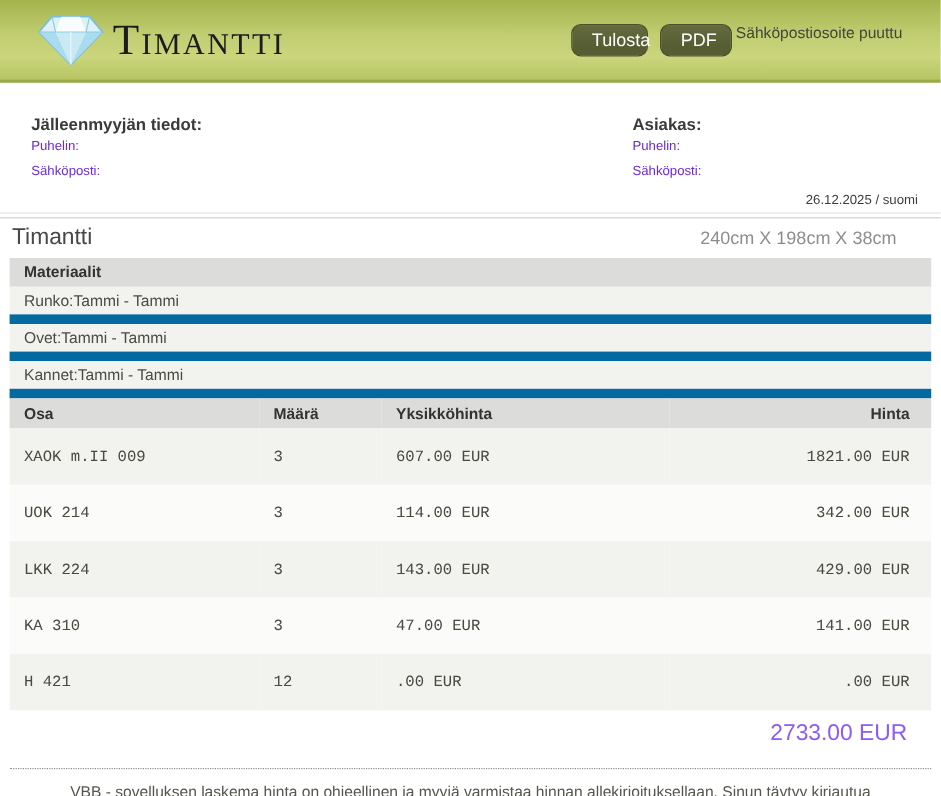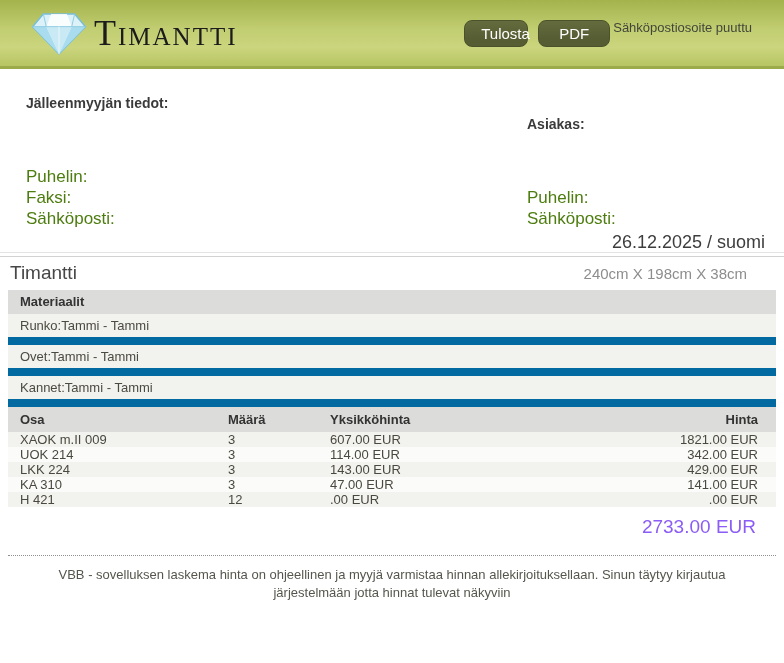--- a/index.html
+++ b/index.html
@@ -48,42 +48,42 @@
     border: 1px solid #4b522b;
     border-radius: 8px;
     color: #ffffff;
     font-family: "Liberation Sans", sans-serif;
     font-size: 15px;
     padding: 4px 16px;
     text-align: center;
     cursor: pointer;
   }
   .btn-print { width: 64px; margin-right: 10px; }
-  .btn-pdf   { width: 72px; }
+  .btn-pdf   { width: 60px; }
   .email-warning {
     font-size: 13px;
     color: #42463a;
     margin-left: 3px;
     position: relative;
     top: -6px;
     white-space: nowrap;
   }
 
   
   .info-section { padding-top: 26px; }
   .info-cols { display: flex; align-items: flex-end; }
   .col-left  { margin-left: 26px; width: 501px; }
   .info-heading { font-size: 14px; font-weight: bold; color: #3a3a3a; line-height: 17px; }
-  .fields { margin-top: 54px; font-size: 17px; color: #4d7c0f; }
+  .fields { font-size: 11px; color: #6d28d9; }
   .field-line { line-height: 21px; }
   .date-line {
     margin-top: 7px;
     text-align: right;
     padding-right: 19px;
-    font-size: 18px;
+    font-size: 11px;
     color: #3d3d3d;
     line-height: 13px;
   }
   .double-rule {
     margin-top: 3px;
     height: 3px;
     border-top: 1px solid #e3e3e3;
     border-bottom: 1px solid #d2d2d2;
   }
 
@@ -125,21 +125,21 @@
     font-size: 13px;
     color: #49493f;
   }
   table.parts th {
     background: var(--c-bar, #dcdcda);
     font-weight: bold;
     color: #333333;
     text-align: left;
     padding: 5px 12px;
   }
-  table.parts td { padding: 0 12px; }
+  table.parts td { padding: 16px 12px; font-family: Liberation Mono, monospace; }
   table.parts th.num, table.parts td.num { text-align: right; padding-right: 18px; }
   table.parts tbody tr:nth-child(odd)  { background: var(--c-stripe, #f2f2ee); }
   table.parts tbody tr:nth-child(even) { background: var(--c-stripe-alt, #fbfbf9); }
   col.c-osa  { width: 208px; }
   col.c-qty  { width: 102px; }
   col.c-unit { width: 240px; }
 
   .grand-total {
     margin-top: 8px;
     text-align: right;
@@ -186,21 +186,20 @@
   </div>
 
   <div class="info-section">
     <div class="info-cols">
       <div class="col-left">
         <div class="info-heading">Jälleenmyyjän tiedot:</div>
         <div class="fields">
 
             <div class="field-line">Puhelin:</div>
 
-            <div class="field-line">Faksi:</div>
 
             <div class="field-line">Sähköposti:</div>
 
         </div>
       </div>
       <div class="col-right">
         <div class="info-heading">Asiakas:</div>
         <div class="fields">
 
             <div class="field-line">Puhelin:</div>

